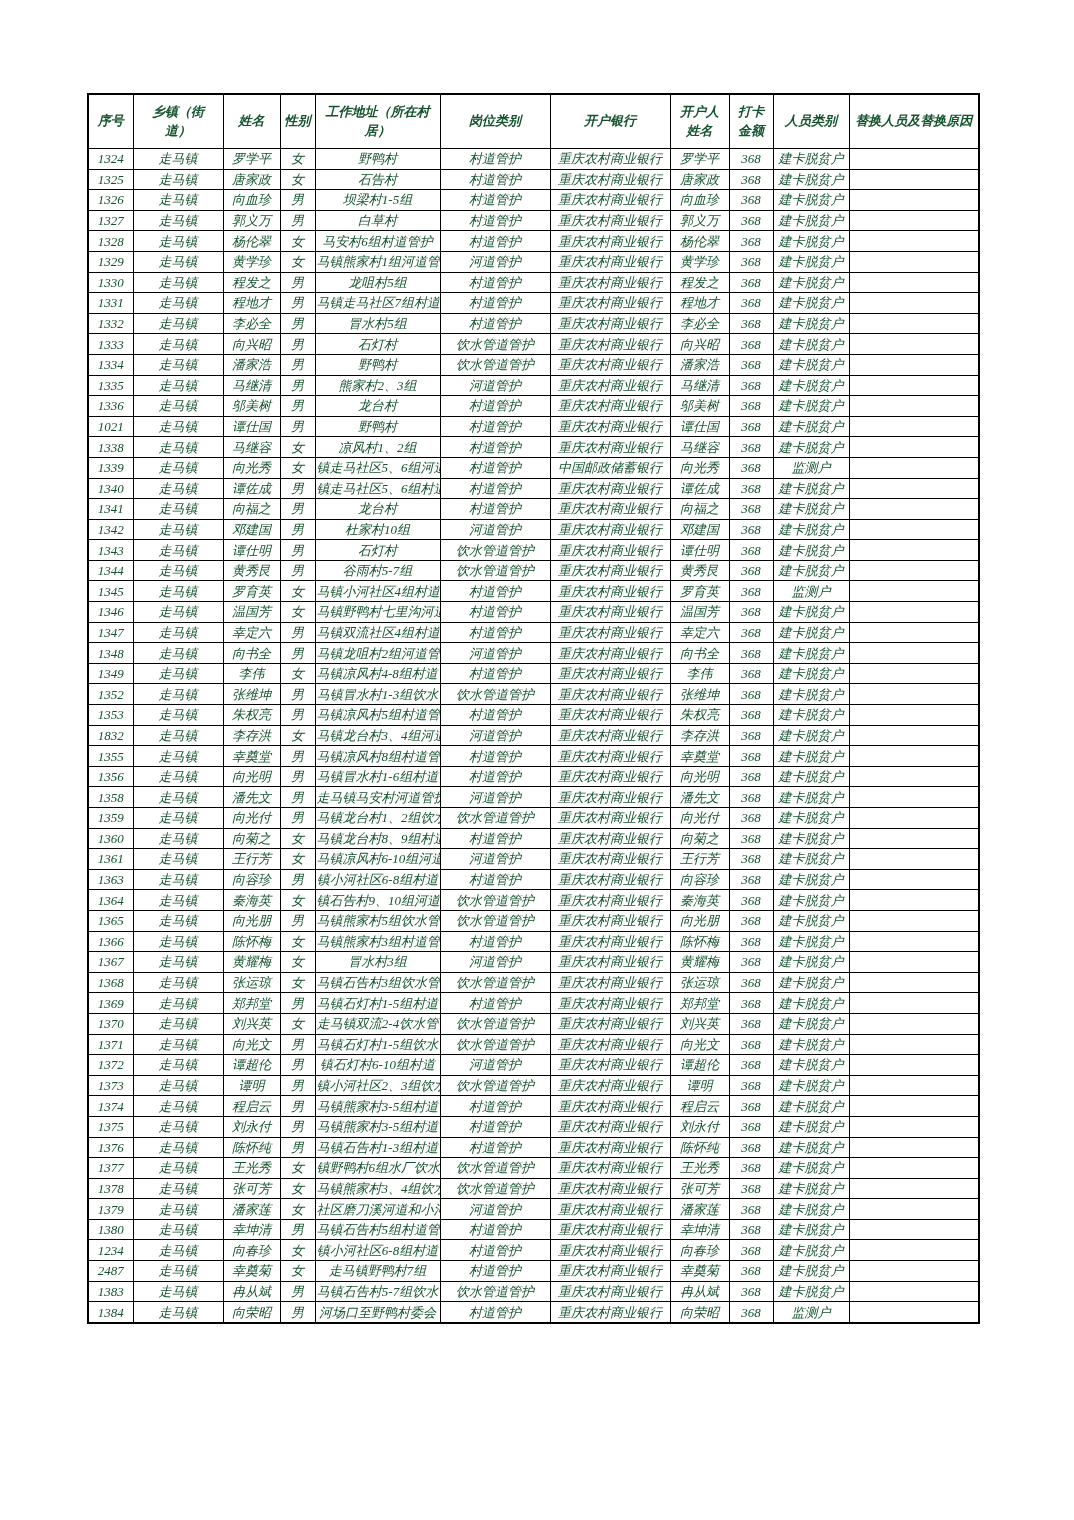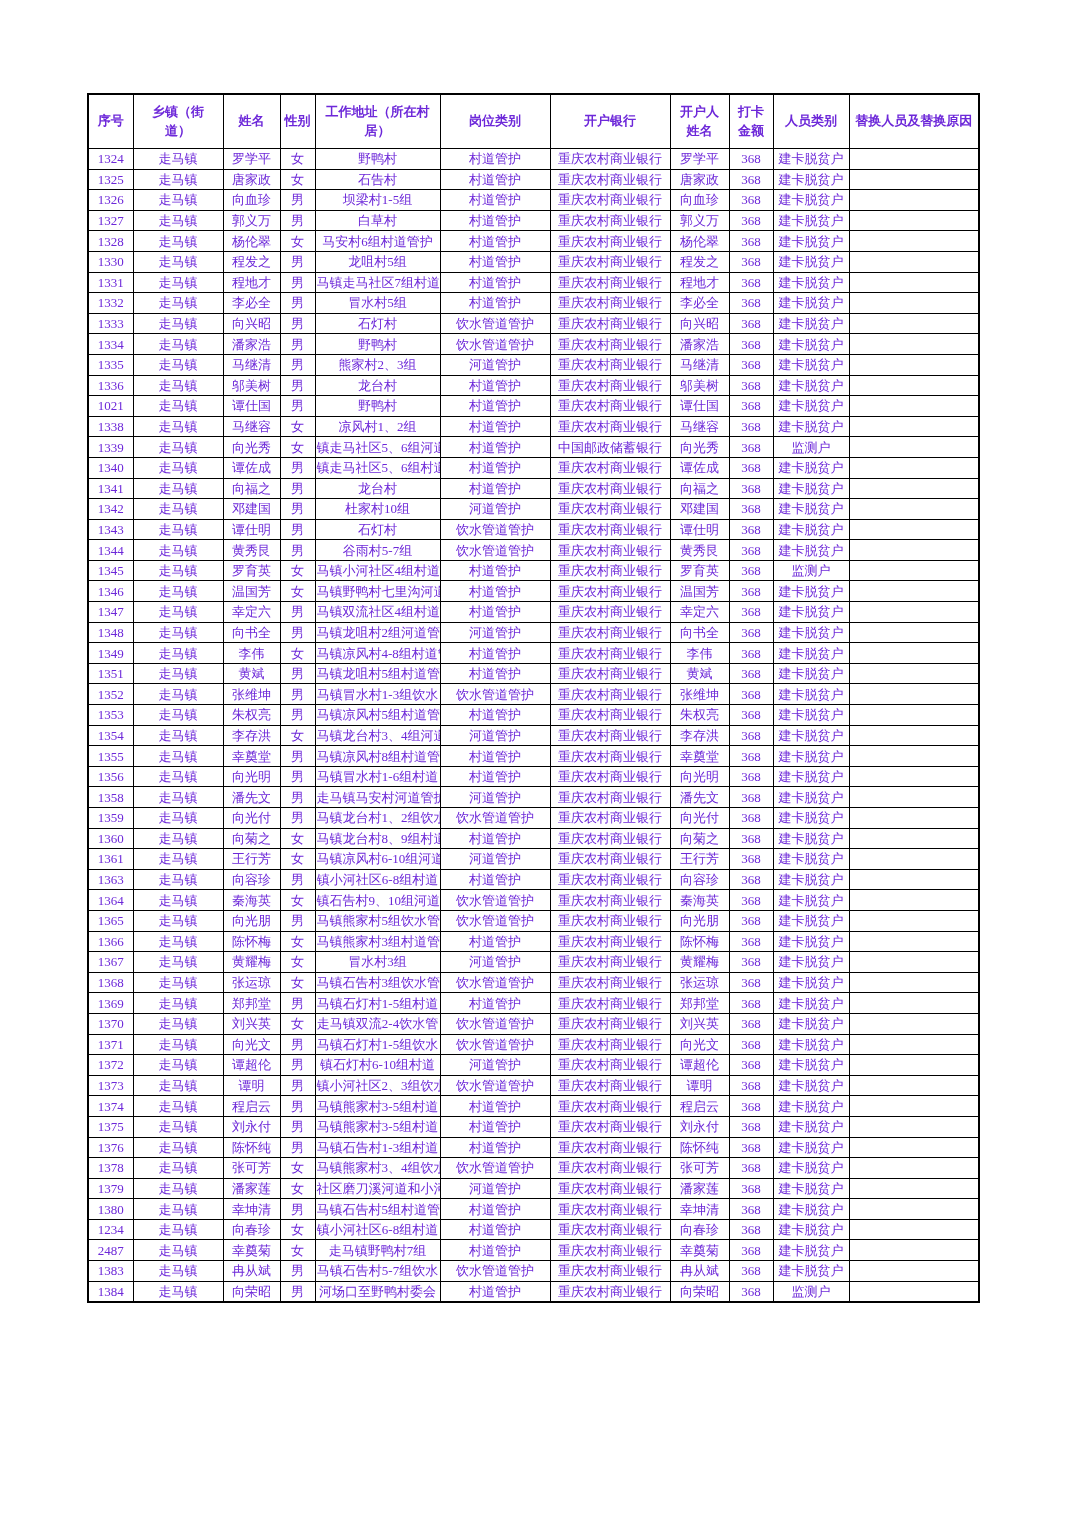--- a/index.html
+++ b/index.html
@@ -18,21 +18,22 @@
     position: absolute;
     left: 87px;
     top: 93px;
     width: 893px;
   }
   table.roster {
     border-collapse: collapse;
     table-layout: fixed;
     width: 891px;
     border: 2px solid #000000;
-    color: #6d28d9;
+    color: #14532d;
+    font-style: italic;
   }
   table.roster th,
   table.roster td {
     border: 1px solid #000000;
     padding: 0 1px;
     text-align: center;
     vertical-align: middle;
     overflow: hidden;
   }
   table.roster th {
@@ -160,20 +161,33 @@
             <td>女</td>
             <td>马安村6组村道管护</td>
             <td>村道管护</td>
             <td>重庆农村商业银行</td>
             <td>杨伦翠</td>
             <td>368</td>
             <td>建卡脱贫户</td>
             <td></td>
           </tr>
           <tr>
+            <td>1329</td>
+            <td>走马镇</td>
+            <td>黄学珍</td>
+            <td>女</td>
+            <td>马镇熊家村1组河道管</td>
+            <td>河道管护</td>
+            <td>重庆农村商业银行</td>
+            <td>黄学珍</td>
+            <td>368</td>
+            <td>建卡脱贫户</td>
+            <td></td>
+          </tr>
+          <tr>
             <td>1330</td>
             <td>走马镇</td>
             <td>程发之</td>
             <td>男</td>
             <td>龙咀村5组</td>
             <td>村道管护</td>
             <td>重庆农村商业银行</td>
             <td>程发之</td>
             <td>368</td>
             <td>建卡脱贫户</td>
@@ -420,33 +434,20 @@
             <td>女</td>
             <td>马镇凉风村4-8组村道管</td>
             <td>村道管护</td>
             <td>重庆农村商业银行</td>
             <td>李伟</td>
             <td>368</td>
             <td>建卡脱贫户</td>
             <td></td>
           </tr>
           <tr>
-            <td>1351</td>
-            <td>走马镇</td>
-            <td>黄斌</td>
-            <td>男</td>
-            <td>马镇龙咀村5组村道管</td>
-            <td>村道管护</td>
-            <td>重庆农村商业银行</td>
-            <td>黄斌</td>
-            <td>368</td>
-            <td>建卡脱贫户</td>
-            <td></td>
-          </tr>
-          <tr>
             <td>1352</td>
             <td>走马镇</td>
             <td>张维坤</td>
             <td>男</td>
             <td>马镇冒水村1-3组饮水</td>
             <td>饮水管道管护</td>
             <td>重庆农村商业银行</td>
             <td>张维坤</td>
             <td>368</td>
             <td>建卡脱贫户</td>
@@ -459,21 +460,21 @@
             <td>男</td>
             <td>马镇凉风村5组村道管</td>
             <td>村道管护</td>
             <td>重庆农村商业银行</td>
             <td>朱权亮</td>
             <td>368</td>
             <td>建卡脱贫户</td>
             <td></td>
           </tr>
           <tr>
-            <td>1354</td>
+            <td>1832</td>
             <td>走马镇</td>
             <td>李存洪</td>
             <td>女</td>
             <td>马镇龙台村3、4组河道</td>
             <td>河道管护</td>
             <td>重庆农村商业银行</td>
             <td>李存洪</td>
             <td>368</td>
             <td>建卡脱贫户</td>
             <td></td>
@@ -727,20 +728,33 @@
           </tr>
           <tr>
             <td>1376</td>
             <td>走马镇</td>
             <td>陈怀纯</td>
             <td>男</td>
             <td>马镇石告村1-3组村道</td>
             <td>村道管护</td>
             <td>重庆农村商业银行</td>
             <td>陈怀纯</td>
+            <td>368</td>
+            <td>建卡脱贫户</td>
+            <td></td>
+          </tr>
+          <tr>
+            <td>1377</td>
+            <td>走马镇</td>
+            <td>王光秀</td>
+            <td>女</td>
+            <td>镇野鸭村6组水厂饮水</td>
+            <td>饮水管道管护</td>
+            <td>重庆农村商业银行</td>
+            <td>王光秀</td>
             <td>368</td>
             <td>建卡脱贫户</td>
             <td></td>
           </tr>
           <tr>
             <td>1378</td>
             <td>走马镇</td>
             <td>张可芳</td>
             <td>女</td>
             <td>马镇熊家村3、4组饮水</td>

